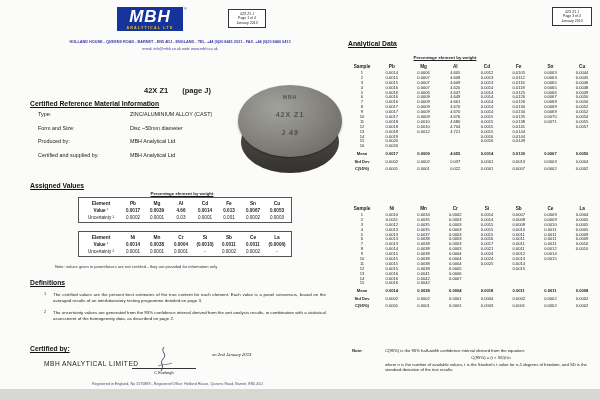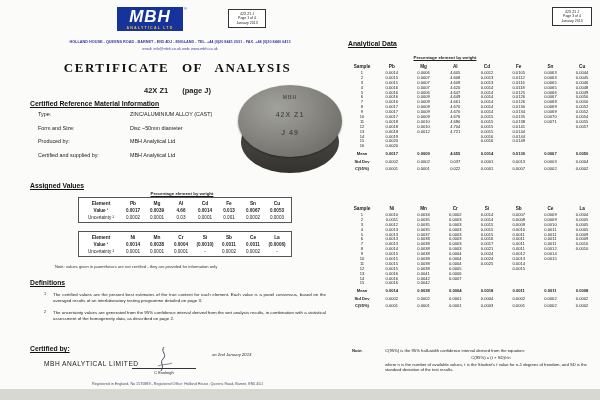--- a/index.html
+++ b/index.html
@@ -102,21 +102,20 @@
 
   <div class="abs ptag ptag-left">
     <div>42X Z1 J</div>
     <div>Page 1 of 4</div>
     <div>January 2013</div>
   </div>
 
   <div class="abs addr">HOLLAND HOUSE - QUEENS ROAD - BARNET - EN5 4DJ - ENGLAND - TEL. +44 (0)20 8441 2031 - FAX. +44 (0)20 8440 0413</div>
   <div class="abs contact">email: info@mbh.co.uk    web: www.mbh.co.uk</div>
 
-  <div class="abs title">CERTIFICATE OF ANALYSIS</div>
 
   <div class="abs subtitle">
     <span>42X Z1</span>
     <span>(page J)</span>
   </div>
 
   <div class="abs h-sec" style="left:30px;top:100px;">Certified Reference Material Information</div>
 
   <div class="abs crm-grid">
     <span>Type:</span>

